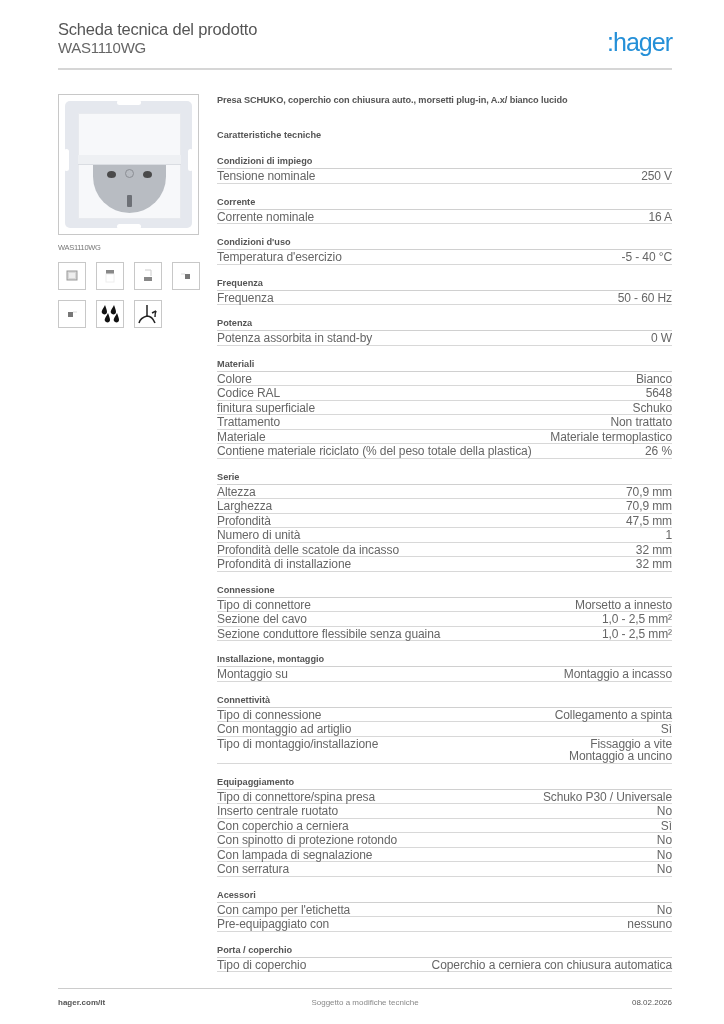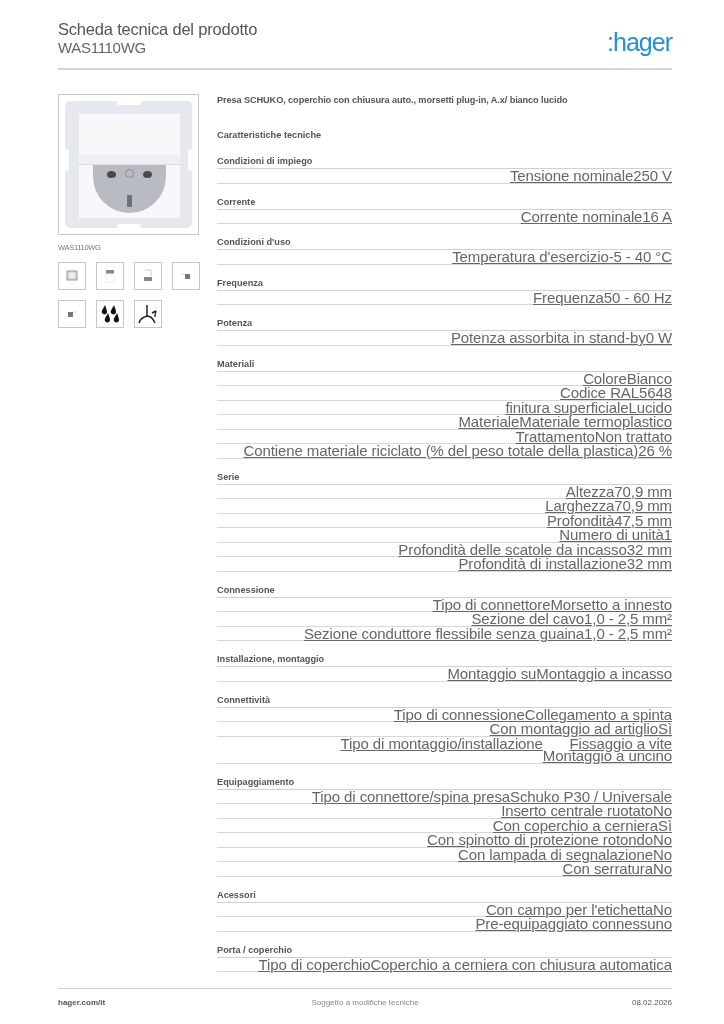--- a/index.html
+++ b/index.html
@@ -26,21 +26,21 @@
     .icon-grid { margin-top: 10px; display: grid; grid-template-columns: repeat(4, 28px); column-gap: 10px; row-gap: 10px; }
     .icon-box { width: 28px; height: 28px; border: 1px solid #c8c8c8; display: flex; align-items: center; justify-content: center; background: #fff; }
     .icon-box svg { display: block; }
 
     .main { position: absolute; left: 217px; top: 94px; width: 455px; }
     .desc { font-size: 9.2px; font-weight: bold; color: #555; line-height: 12px; letter-spacing: -0.1px; }
     .tech-title { font-size: 9.2px; font-weight: bold; color: #555; margin-top: 23px; line-height: 12px; }
     .section { margin-top: 12px; }
     .section:first-of-type { margin-top: 14px; }
     .sec-head { font-size: 9.2px; font-weight: bold; color: #555; line-height: 12px; padding-bottom: 1px; border-bottom: 1.5px solid #d0d0d0; }
-    .row { display: flex; justify-content: flex-end; font-size: 15px; color: #666; line-height: 12.5px; border-bottom: 1.5px solid #d8d8d8; padding-top: 1px; letter-spacing: -0.1px; text-decoration: underline; }
+    .row { display: flex; justify-content: space-between; font-size: 12px; color: #666; line-height: 12.5px; border-bottom: 1.5px solid #d8d8d8; padding-top: 1px; letter-spacing: -0.1px; }
     .row .val { text-align: right; white-space: pre-line; }
 
     .footer-rule { position: absolute; left: 58px; top: 988px; width: 614px; height: 1px; background: #cccccc; }
     .footer { position: absolute; left: 58px; top: 998px; width: 614px; font-size: 8px; color: #555; }
     .footer .l { position: absolute; left: 0; font-weight: bold; }
     .footer .c { position: absolute; left: 0; width: 100%; text-align: center; color: #888; }
     .footer .r { position: absolute; right: 0; font-weight: normal; }
   </style>
 </head>
 <body>
@@ -165,29 +165,29 @@
         <div class="row">
           <span class="lbl">Colore</span>
           <span class="val">Bianco</span>
         </div>
         <div class="row">
           <span class="lbl">Codice RAL</span>
           <span class="val">5648</span>
         </div>
         <div class="row">
           <span class="lbl">finitura superficiale</span>
-          <span class="val">Lucido</span>
+          <span class="val">Schuko</span>
+        </div>
+        <div class="row">
+          <span class="lbl">Trattamento</span>
+          <span class="val">Non trattato</span>
         </div>
         <div class="row">
           <span class="lbl">Materiale</span>
           <span class="val">Materiale termoplastico</span>
-        </div>
-        <div class="row">
-          <span class="lbl">Trattamento</span>
-          <span class="val">Non trattato</span>
         </div>
         <div class="row">
           <span class="lbl">Contiene materiale riciclato (% del peso totale della plastica)</span>
           <span class="val">26 %</span>
         </div>
       </div>
       <div class="section">
         <div class="sec-head">Serie</div>
         <div class="row">
           <span class="lbl">Altezza</span>

